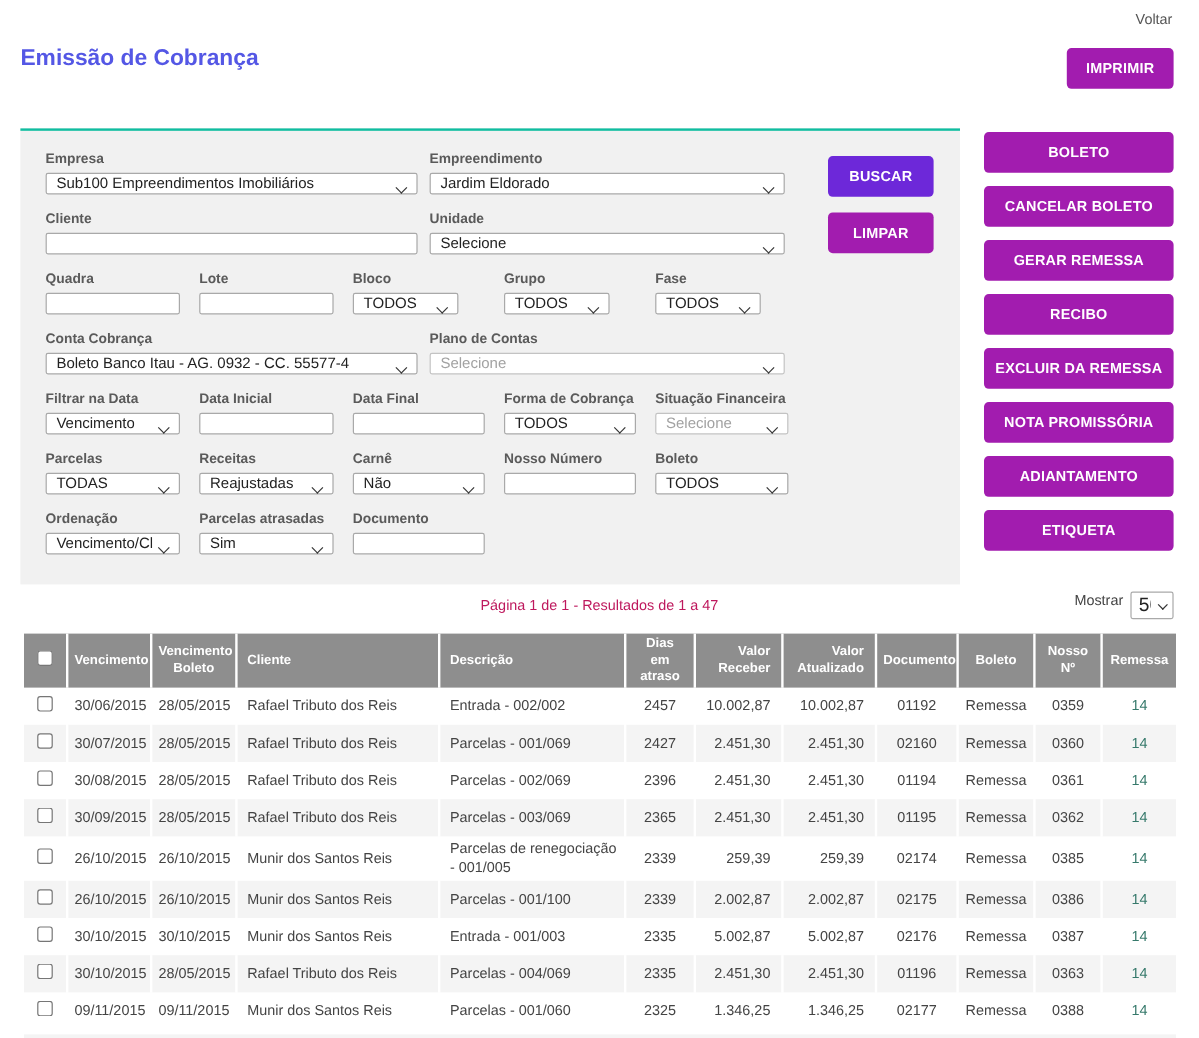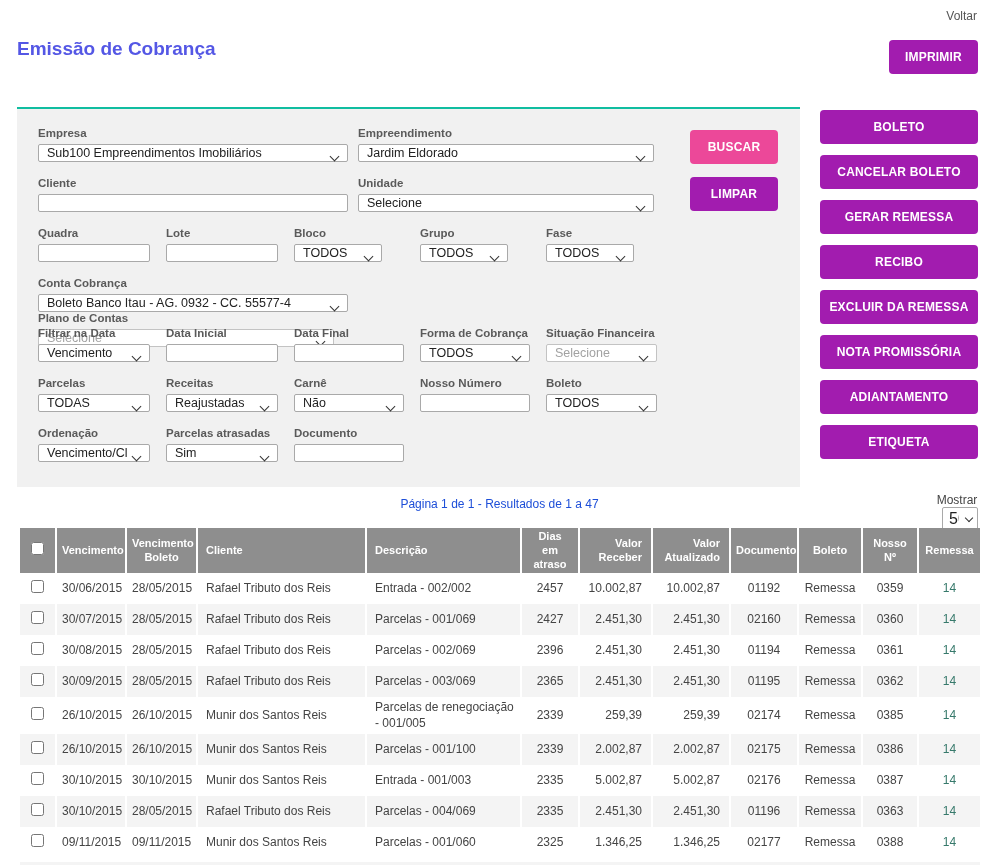--- a/index.html
+++ b/index.html
@@ -11,21 +11,21 @@
     overflow: hidden;
     color: #444;
   }
   
   .voltar { position: absolute; top: 9px; right: 22px; font-size: 12px; color: #555; cursor: pointer; }
   .page-title { position: absolute; top: 38px; left: 17px; font-size: 19px; font-weight: bold; color: #5457e5; }
   .btn { display: flex; align-items: center; justify-content: center; color: #fff; font-weight: bold;
          font-size: 12px; border: none; border-radius: 4px; cursor: pointer; letter-spacing: .2px;
          font-family: "Liberation Sans", sans-serif; }
   .btn-green { background: #a21caf; }
-  .btn-purple { background: #ec4899; }
+  .btn-purple { background: #6d28d9; }
   .imprimir { position: absolute; top: 40px; right: 21px; width: 89px; height: 34px; }
   
   .filter-panel { position: absolute; top: 107px; left: 17px; width: 783px; height: 380px;
                   background: #f1f1f1; border-top: 2px solid #10bda0; }
   .f-row { position: absolute; left: 0; display: flex; padding-left: 21px; }
   .slot { display: flex; flex-direction: column; margin-right: 16px; }
   .w310 { width: 310px; margin-right: 10px; }
   .w296 { width: 296px; }
   .w112 { width: 112px; }
   .w110 { width: 110px; }
@@ -36,29 +36,29 @@
   .sel { display: flex; align-items: center; padding: 0 22px 0 8px; cursor: pointer; }
   .sel .sel-text { overflow: hidden; white-space: nowrap; }
   .sel.disabled { color: #a2a2a2; border-color: #c3c3c3; }
   .sel.disabled .chev { border-color: #333; }
   .w88 { width: 88px; }
   .chev { position: absolute; right: 9px; top: 8px; width: 7px; height: 7px;
           border-right: 1.6px solid #333; border-bottom: 1.6px solid #333; transform: rotate(45deg); }
   .tinput { padding: 0 8px; font-family: "Liberation Sans", sans-serif; }
   .buscar { position: absolute; top: 21px; right: 22px; width: 88px; height: 34px; }
   .limpar { position: absolute; top: 68px; right: 22px; width: 88px; height: 34px; }
-  .r1 { top: 18px; } .r2 { top: 68px; } .r3 { top: 118px; } .r4 { top: 168px; flex-direction: column; }
+  .r1 { top: 18px; } .r2 { top: 68px; } .r3 { top: 118px; } .r4 { top: 168px; }
   .r5 { top: 218px; } .r6 { top: 268px; } .r7 { top: 318px; }
   
   .actions { position: absolute; top: 110px; left: 820px; width: 158px; }
   .actions .btn { width: 158px; height: 34px; margin-bottom: 11px; }
   
   .pagination { position: absolute; top: 497px; left: 0; width: 999px; text-align: center;
-                font-size: 12px; color: #1d4ed8; }
-  .mostrar { position: absolute; top: 493px; right: 21px; display: flex; align-items: center; font-size: 12px; color: #444; flex-direction: column; }
+                font-size: 12px; color: #be185d; }
+  .mostrar { position: absolute; top: 493px; right: 21px; display: flex; align-items: flex-start; font-size: 12px; color: #444; }
   .mostrar .sel { width: 36px; height: 23px; margin-left: 6px; padding: 0 18px 0 6px; font-size: 16px; }
   .mostrar .chev { right: 5px; top: 7px; width: 6px; height: 6px; }
   
   table { position: absolute; top: 528px; left: 20px; width: 960px; border-collapse: collapse; table-layout: fixed; }
   th { background: #8e8e8e; color: #fff; font-size: 11px; font-weight: bold; white-space: pre-line;
        line-height: 1.25; height: 44px; vertical-align: middle; padding: 2px 5px; border-right: 2px solid #fff; }
   th:last-child, td:last-child { border-right: none; }
   td { height: 31px; font-size: 12px; color: #444; vertical-align: middle; padding: 3px 5px;
        border-right: 2px solid #fff; line-height: 1.3; }
   tbody tr:nth-child(even) { background: #f4f4f4; }

